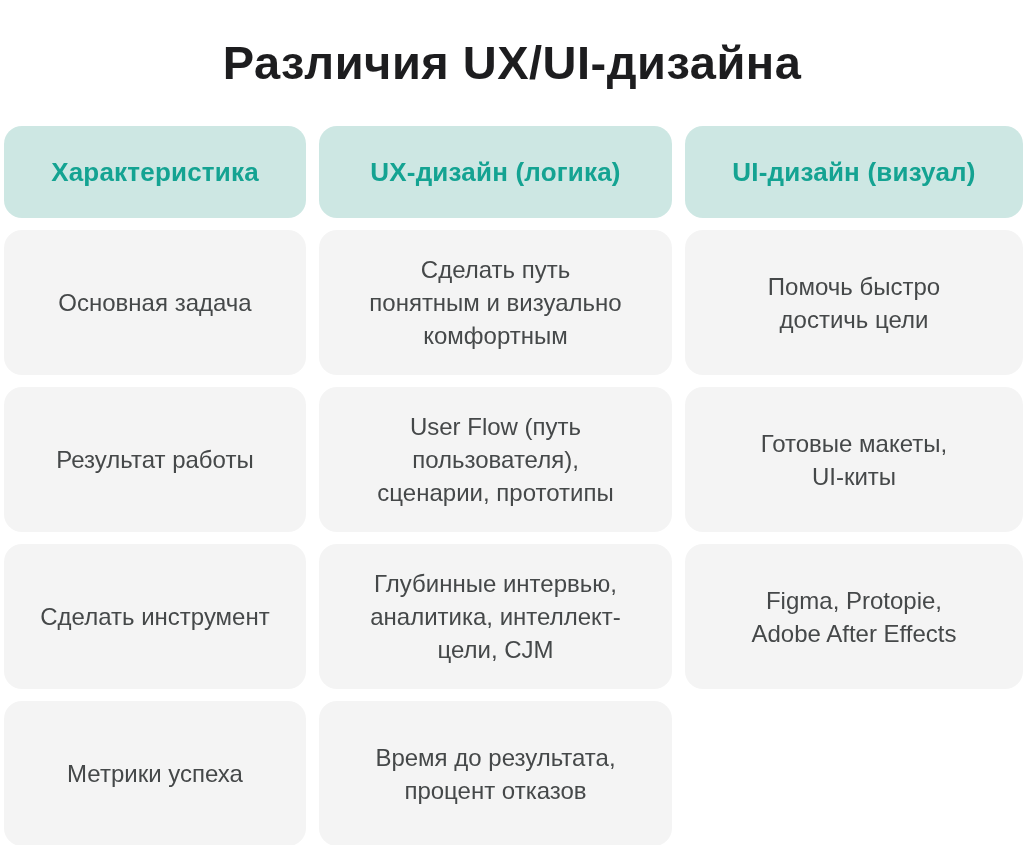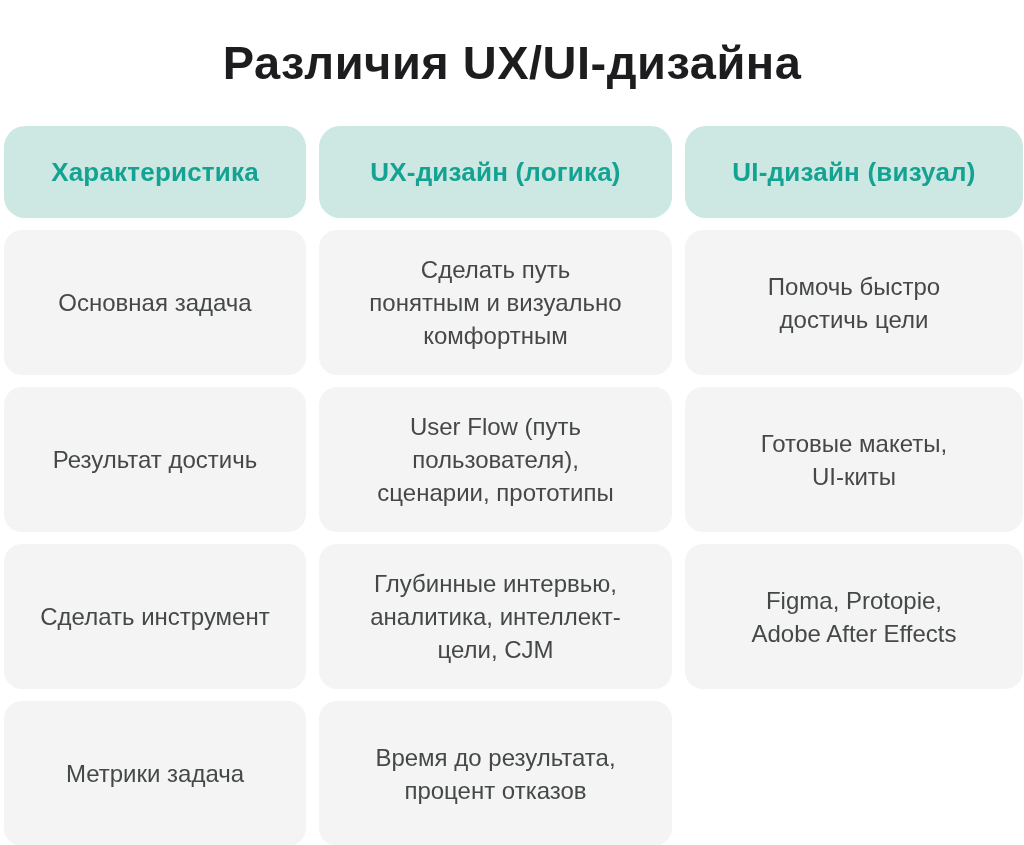--- a/index.html
+++ b/index.html
@@ -47,21 +47,20 @@
     text-align: center;
     box-sizing: border-box;
     padding: 8px 22px;
   }
   .cell-header {
     background: #cde7e3;
     color: #14a392;
     font-size: 26px;
     font-weight: 700;
     letter-spacing: 0.2px;
-    border-radius: 21px;
   }
   .cell-body {
     background: #f4f4f4;
     color: #454849;
     font-size: 24px;
     font-weight: 400;
     line-height: 33px;
     white-space: pre-line;
   }
 </style>
@@ -78,32 +77,32 @@
     <div class="cell cell-header">UX-дизайн (логика)</div>
     <div class="cell cell-header">UI-дизайн (визуал)</div>
 
     <div class="cell cell-body">Основная задача</div>
     <div class="cell cell-body">Сделать путь
 понятным и визуально
 комфортным</div>
     <div class="cell cell-body">Помочь быстро
 достичь цели</div>
 
-    <div class="cell cell-body">Результат достичь</div>
+    <div class="cell cell-body">Результат работы</div>
     <div class="cell cell-body">User Flow (путь
 пользователя),
 сценарии, прототипы</div>
     <div class="cell cell-body">Готовые макеты,
 UI-киты</div>
 
     <div class="cell cell-body">Сделать инструмент</div>
     <div class="cell cell-body">Глубинные интервью,
 аналитика, интеллект-
 цели, CJM</div>
     <div class="cell cell-body">Figma, Protopie,
 Adobe After Effects</div>
 
-    <div class="cell cell-body">Метрики задача</div>
+    <div class="cell cell-body">Метрики успеха</div>
     <div class="cell cell-body">Время до результата,
 процент отказов</div>
 
   </div>
 </div>
 
 </body></html>

